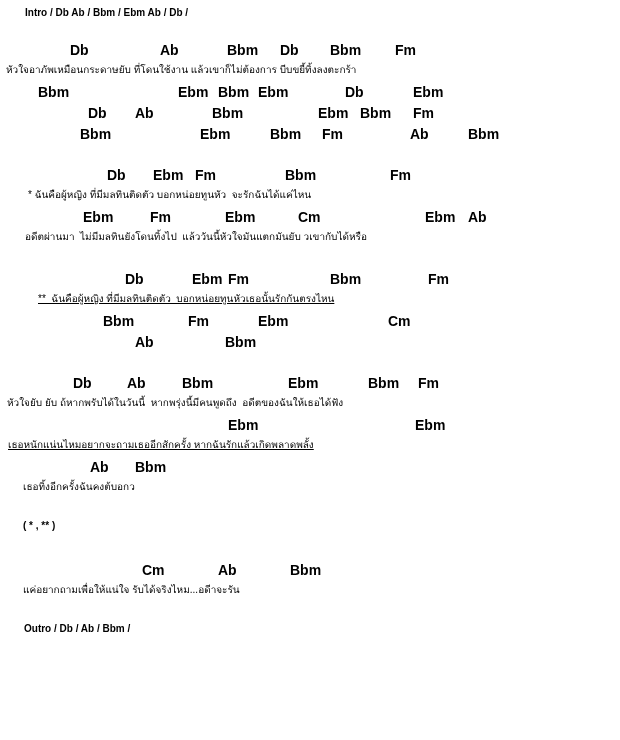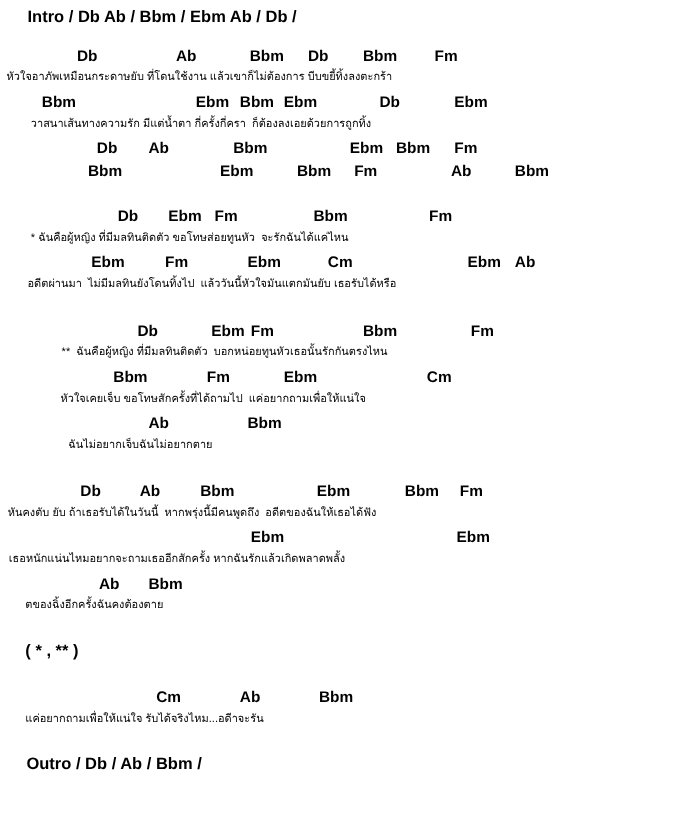--- a/index.html
+++ b/index.html
@@ -17,21 +17,21 @@
   .sheet {
     position: relative;
     padding-top: 6px;
     width: 620px;
   }
   .title-line {
     position: relative;
     height: 21px;
     margin-bottom: 13px;
     font-weight: bold;
-    font-size: 15px;
+    font-size: 10px;
   }
   .title-line.marker { margin-bottom: 20px; }
   .title-line .txt {
     position: absolute;
     top: 1px;
     white-space: pre;
   }
   .verse { margin-bottom: 20px; }
   .chord-row {
     position: relative;
@@ -75,23 +75,20 @@
         <span class="lyric" style="left: 6px;">หัวใจอาภัพเหมือนกระดาษยับ ที่โดนใช้งาน แล้วเขาก็ไม่ต้องการ บีบขยี้ทิ้งลงตะกร้า</span>
       </div>
       <div class="chord-row">
         <span class="chord" style="left: 38px;">Bbm</span>
         <span class="chord" style="left: 178px;">Ebm</span>
         <span class="chord" style="left: 218px;">Bbm</span>
         <span class="chord" style="left: 258px;">Ebm</span>
         <span class="chord" style="left: 345px;">Db</span>
         <span class="chord" style="left: 413px;">Ebm</span>
       </div>
-      <div class="lyric-row">
-        <span class="lyric" style="left: 28px;">วาสนาเส้นทางความรัก มีแต่น้ำตา กี่ครั้งกี่ครา  ก็ต้องลงเอยด้วยการถูกทิ้ง</span>
-      </div>
       <div class="chord-row">
         <span class="chord" style="left: 88px;">Db</span>
         <span class="chord" style="left: 135px;">Ab</span>
         <span class="chord" style="left: 212px;">Bbm</span>
         <span class="chord" style="left: 318px;">Ebm</span>
         <span class="chord" style="left: 360px;">Bbm</span>
         <span class="chord" style="left: 413px;">Fm</span>
       </div>
       <div class="chord-row">
         <span class="chord" style="left: 80px;">Bbm</span>
@@ -104,87 +101,81 @@
     </div>
     <div class="verse">
       <div class="chord-row">
         <span class="chord" style="left: 107px;">Db</span>
         <span class="chord" style="left: 153px;">Ebm</span>
         <span class="chord" style="left: 195px;">Fm</span>
         <span class="chord" style="left: 285px;">Bbm</span>
         <span class="chord" style="left: 390px;">Fm</span>
       </div>
       <div class="lyric-row">
-        <span class="lyric" style="left: 28px;">* ฉันคือผู้หญิง ที่มีมลทินติดตัว ขอโทษส่อยทูนหัว  จะรักฉันได้แค่ไหน</span>
+        <span class="lyric" style="left: 28px;">* ฉันคือผู้หญิง ที่มีมลทินติดตัว บอกหน่อยทูนหัว  จะรักฉันได้แค่ไหน</span>
       </div>
       <div class="chord-row">
         <span class="chord" style="left: 83px;">Ebm</span>
         <span class="chord" style="left: 150px;">Fm</span>
         <span class="chord" style="left: 225px;">Ebm</span>
         <span class="chord" style="left: 298px;">Cm</span>
         <span class="chord" style="left: 425px;">Ebm</span>
         <span class="chord" style="left: 468px;">Ab</span>
       </div>
       <div class="lyric-row">
-        <span class="lyric" style="left: 25px;">อดีตผ่านมา  ไม่มีมลทินยังโดนทิ้งไป  แล้ววันนี้หัวใจมันแตกมันยับ เธอรับได้หรือ</span>
+        <span class="lyric" style="left: 25px;">อดีตผ่านมา  ไม่มีมลทินยังโดนทิ้งไป  แล้ววันนี้หัวใจมันแตกมันยับ วเขากับได้หรือ</span>
       </div>
     </div>
     <div class="verse">
       <div class="chord-row">
         <span class="chord" style="left: 125px;">Db</span>
         <span class="chord" style="left: 192px;">Ebm</span>
         <span class="chord" style="left: 228px;">Fm</span>
         <span class="chord" style="left: 330px;">Bbm</span>
         <span class="chord" style="left: 428px;">Fm</span>
       </div>
       <div class="lyric-row">
-        <span class="lyric" style="left: 56px;">**  ฉันคือผู้หญิง ที่มีมลทินติดตัว  บอกหน่อยทูนหัวเธอนั้นรักกันตรงไหน</span>
+        <span class="lyric" style="left: 38px; text-decoration: underline;">**  ฉันคือผู้หญิง ที่มีมลทินติดตัว  บอกหน่อยทูนหัวเธอนั้นรักกันตรงไหน</span>
       </div>
       <div class="chord-row">
         <span class="chord" style="left: 103px;">Bbm</span>
         <span class="chord" style="left: 188px;">Fm</span>
         <span class="chord" style="left: 258px;">Ebm</span>
         <span class="chord" style="left: 388px;">Cm</span>
       </div>
-      <div class="lyric-row">
-        <span class="lyric" style="left: 55px;">หัวใจเคยเจ็บ ขอโทษสักครั้งที่ได้ถามไป  แค่อยากถามเพื่อให้แน่ใจ</span>
-      </div>
       <div class="chord-row">
         <span class="chord" style="left: 135px;">Ab</span>
         <span class="chord" style="left: 225px;">Bbm</span>
-      </div>
-      <div class="lyric-row">
-        <span class="lyric" style="left: 62px;">ฉันไม่อยากเจ็บฉันไม่อยากตาย</span>
       </div>
     </div>
     <div class="verse">
       <div class="chord-row">
         <span class="chord" style="left: 73px;">Db</span>
         <span class="chord" style="left: 127px;">Ab</span>
         <span class="chord" style="left: 182px;">Bbm</span>
         <span class="chord" style="left: 288px;">Ebm</span>
         <span class="chord" style="left: 368px;">Bbm</span>
         <span class="chord" style="left: 418px;">Fm</span>
       </div>
       <div class="lyric-row">
-        <span class="lyric" style="left: 7px;">หันคงตับ ยับ ถ้าเธอรับได้ในวันนี้  หากพรุ่งนี้มีคนพูดถึง  อดีตของฉันให้เธอได้ฟัง</span>
+        <span class="lyric" style="left: 7px;">หัวใจยับ ยับ ถ้หากพรับได้ในวันนี้  หากพรุ่งนี้มีคนพูดถึง  อดีตของฉันให้เธอได้ฟัง</span>
       </div>
       <div class="chord-row">
         <span class="chord" style="left: 228px;">Ebm</span>
         <span class="chord" style="left: 415px;">Ebm</span>
       </div>
       <div class="lyric-row">
-        <span class="lyric" style="left: 8px;">เธอหนักแน่นไหมอยากจะถามเธออีกสักครั้ง หากฉันรักแล้วเกิดพลาดพลั้ง</span>
+        <span class="lyric" style="left: 8px; text-decoration: underline;">เธอหนักแน่นไหมอยากจะถามเธออีกสักครั้ง หากฉันรักแล้วเกิดพลาดพลั้ง</span>
       </div>
       <div class="chord-row">
         <span class="chord" style="left: 90px;">Ab</span>
         <span class="chord" style="left: 135px;">Bbm</span>
       </div>
       <div class="lyric-row">
-        <span class="lyric" style="left: 23px;">ตของฉิ้งอีกครั้งฉันคงต้องตาย</span>
+        <span class="lyric" style="left: 23px;">เธอทิ้งอีกครั้งฉันคงต้บอกว</span>
       </div>
     </div>
     <div class="title-line marker">
       <span class="txt" style="left: 23px;">( * , ** )</span>
     </div>
     <div class="verse">
       <div class="chord-row">
         <span class="chord" style="left: 142px;">Cm</span>
         <span class="chord" style="left: 218px;">Ab</span>
         <span class="chord" style="left: 290px;">Bbm</span>

